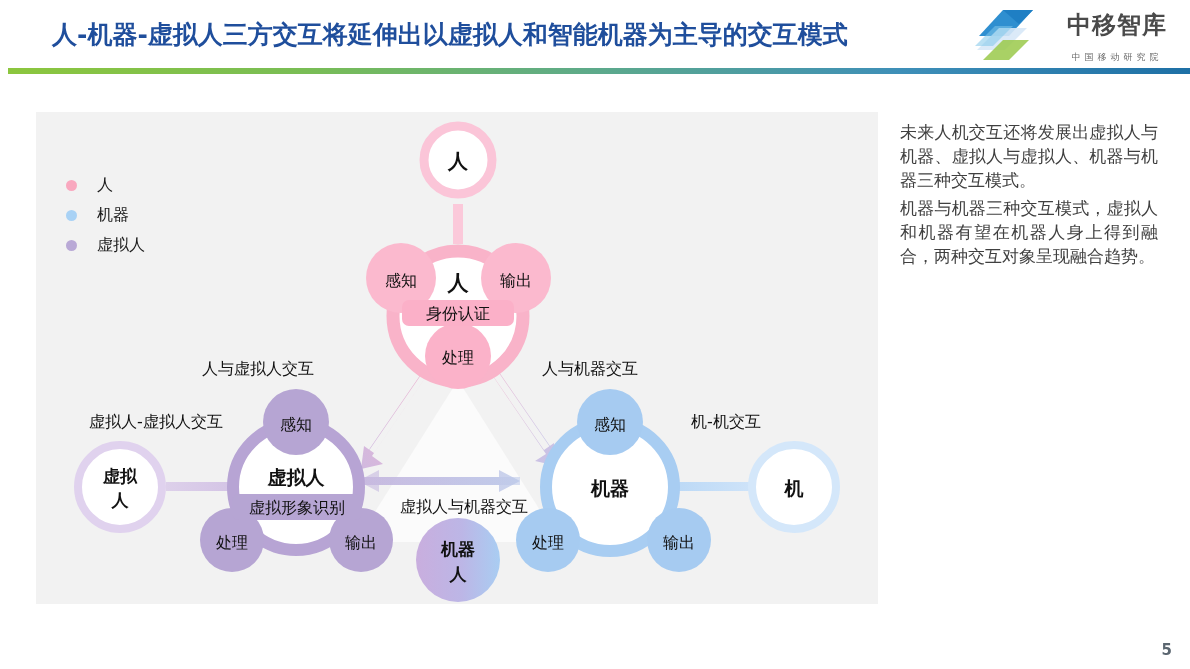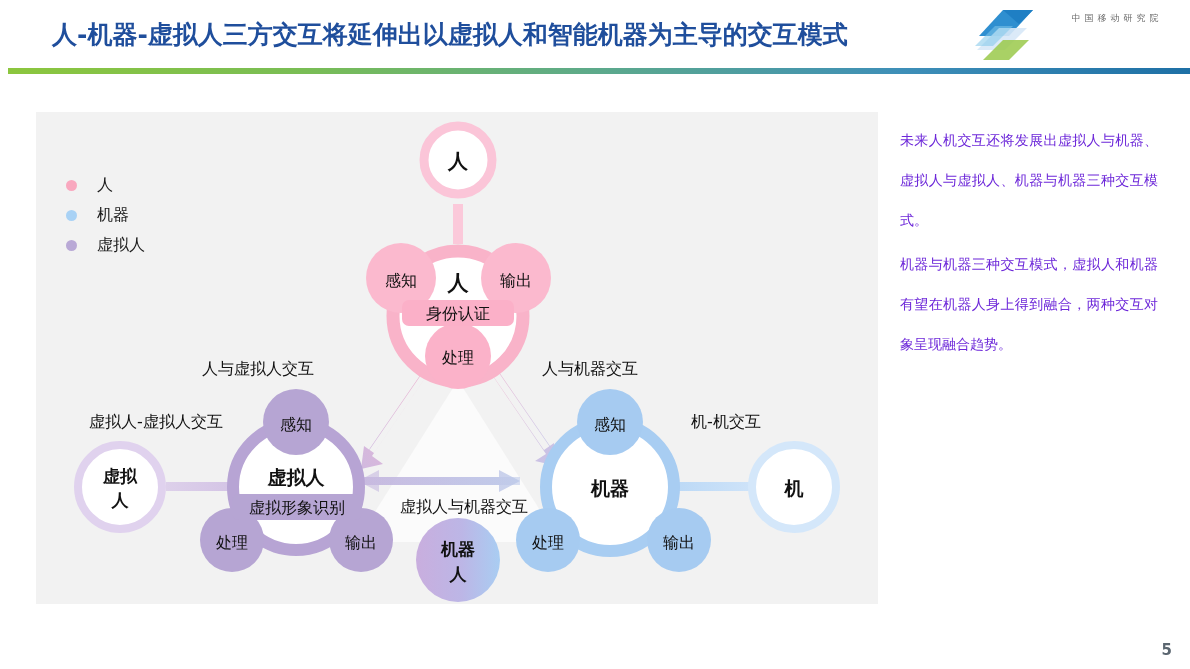--- a/index.html
+++ b/index.html
@@ -68,21 +68,22 @@
     font-weight: bold;
     color: #4a4a4a;
     letter-spacing: 1px;
     line-height: 30px;
   }
   #logo-sub {
     font-size: 9px;
     color: #6b6b6b;
     letter-spacing: 4px;
     line-height: 14px;
-    margin-top: 1px;
+    margin-top: 11px;
+    font-family: Liberation Mono, monospace;
   }
 
   
   #diagram-panel {
     position: absolute;
     left: 36px;
     top: 112px;
     width: 842px;
     height: 492px;
     background: #f2f2f2;
@@ -117,23 +118,23 @@
   }
 
   
   #side-text {
     position: absolute;
     left: 900px;
     top: 120px;
     width: 258px;
   }
   .side-para {
-    font-size: 14px;
-    line-height: 40px;
-    color: #6d28d9;
+    font-size: 17px;
+    line-height: 24px;
+    color: #404040;
     text-align: justify;
     margin: 0 0 4px 0;
   }
 
   
   #page-number {
     position: absolute;
     right: 18px;
     bottom: 10px;
     font-size: 15px;
@@ -152,20 +153,21 @@
 
   <div id="logo-block">
     <svg id="logo-mark" viewBox="0 0 66 58">
       <path d="M6 30 L30 4 L60 4 L36 30 Z" fill="#2f8fd0"></path>
       <path d="M30 4 L60 4 L46 18 Z" fill="#1f7fc4"></path>
       <path d="M4 44 L26 22 L54 22 L32 44 Z" fill="#d7e8f7" opacity="0.9"></path>
       <path d="M10 54 L30 34 L56 34 L36 54 Z" fill="#9ac94a" opacity="0.85"></path>
       <path d="M2 40 L22 20 L40 20 L20 40 Z" fill="#7fc7ea" opacity="0.55"></path>
     </svg>
     <div id="logo-text-wrap">
+      <div id="logo-name">中移智库</div>
       <div id="logo-sub">中国移动研究院</div>
     </div>
   </div>
 
   <div id="header-gradient-line"></div>
 </div>
 
 <div id="diagram-panel">
 
   <svg id="diagram-svg" width="842" height="492" viewBox="0 0 842 492">

